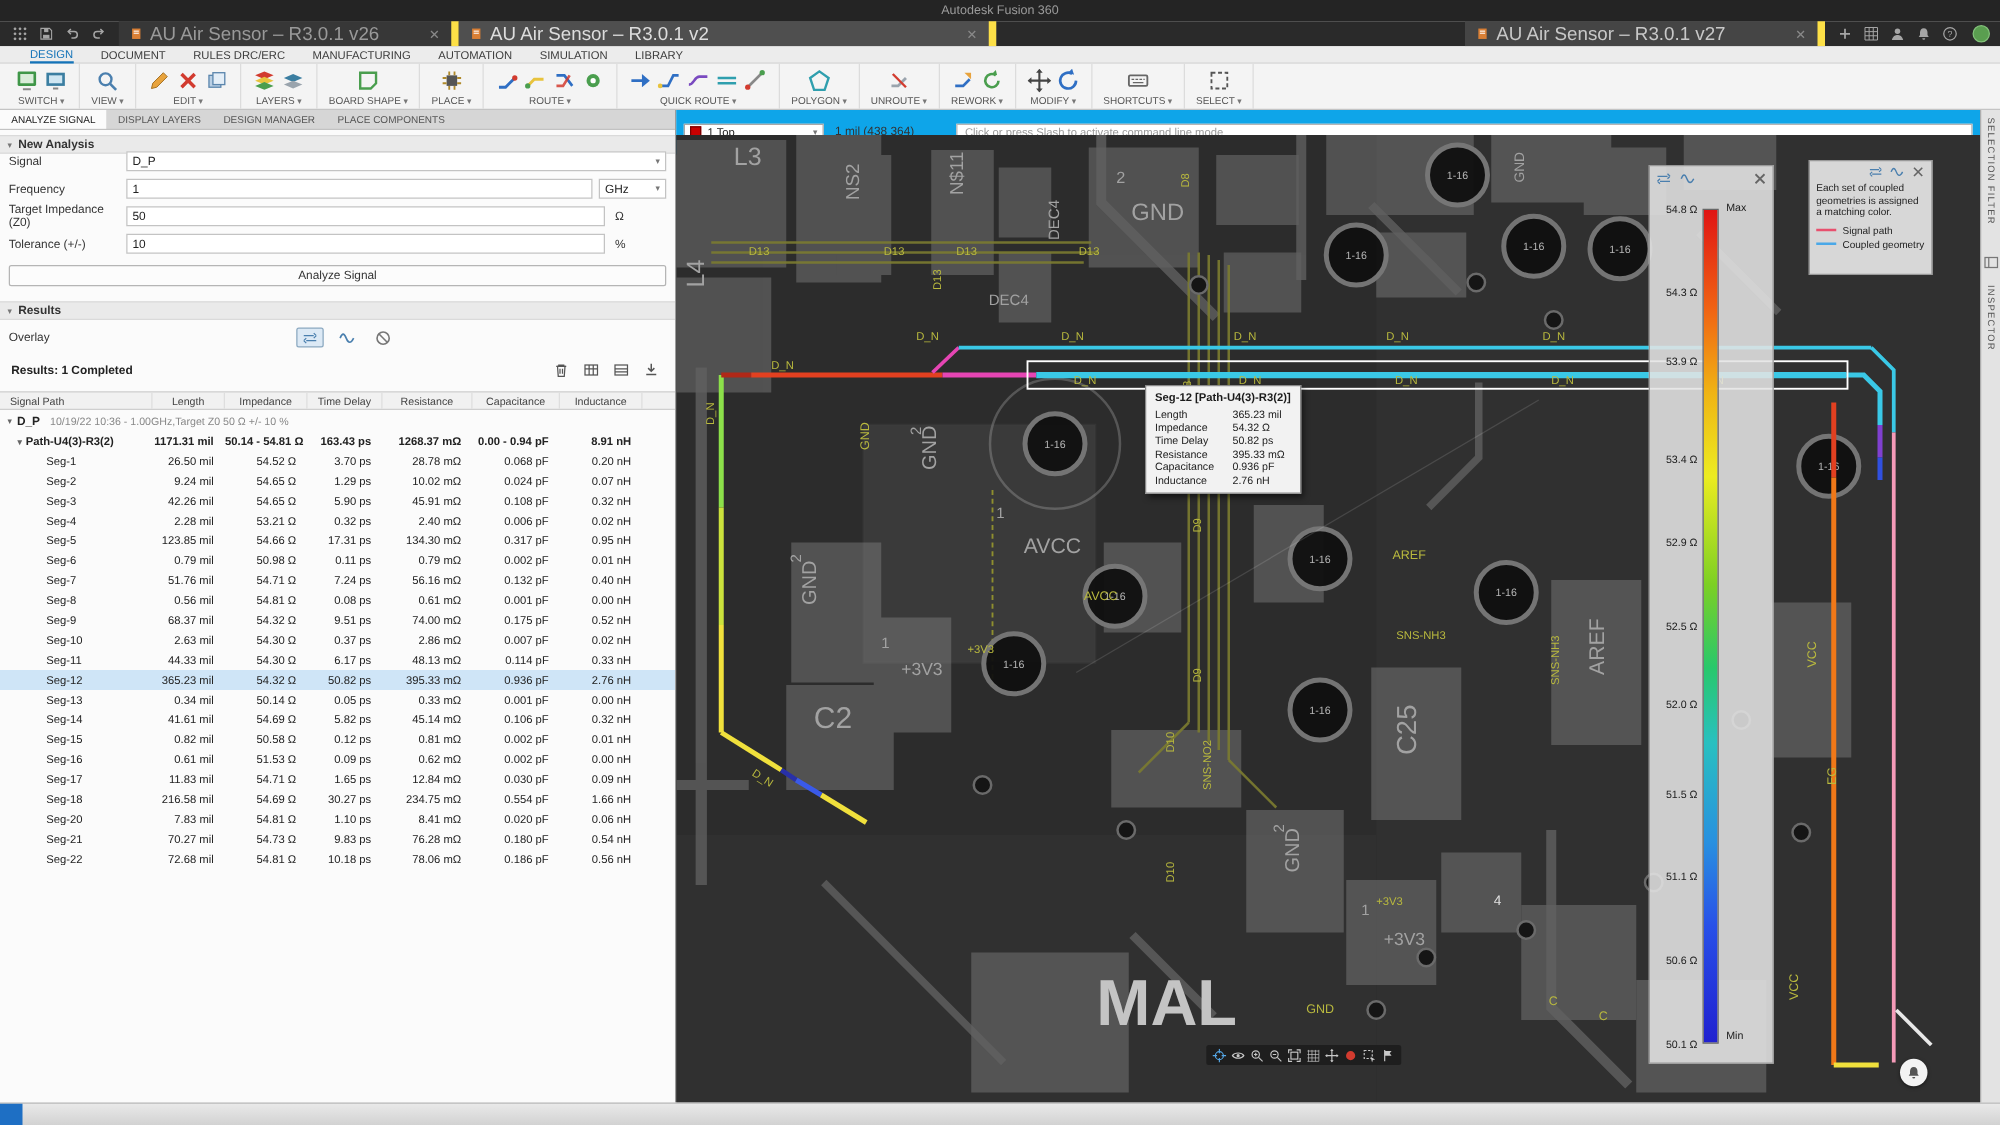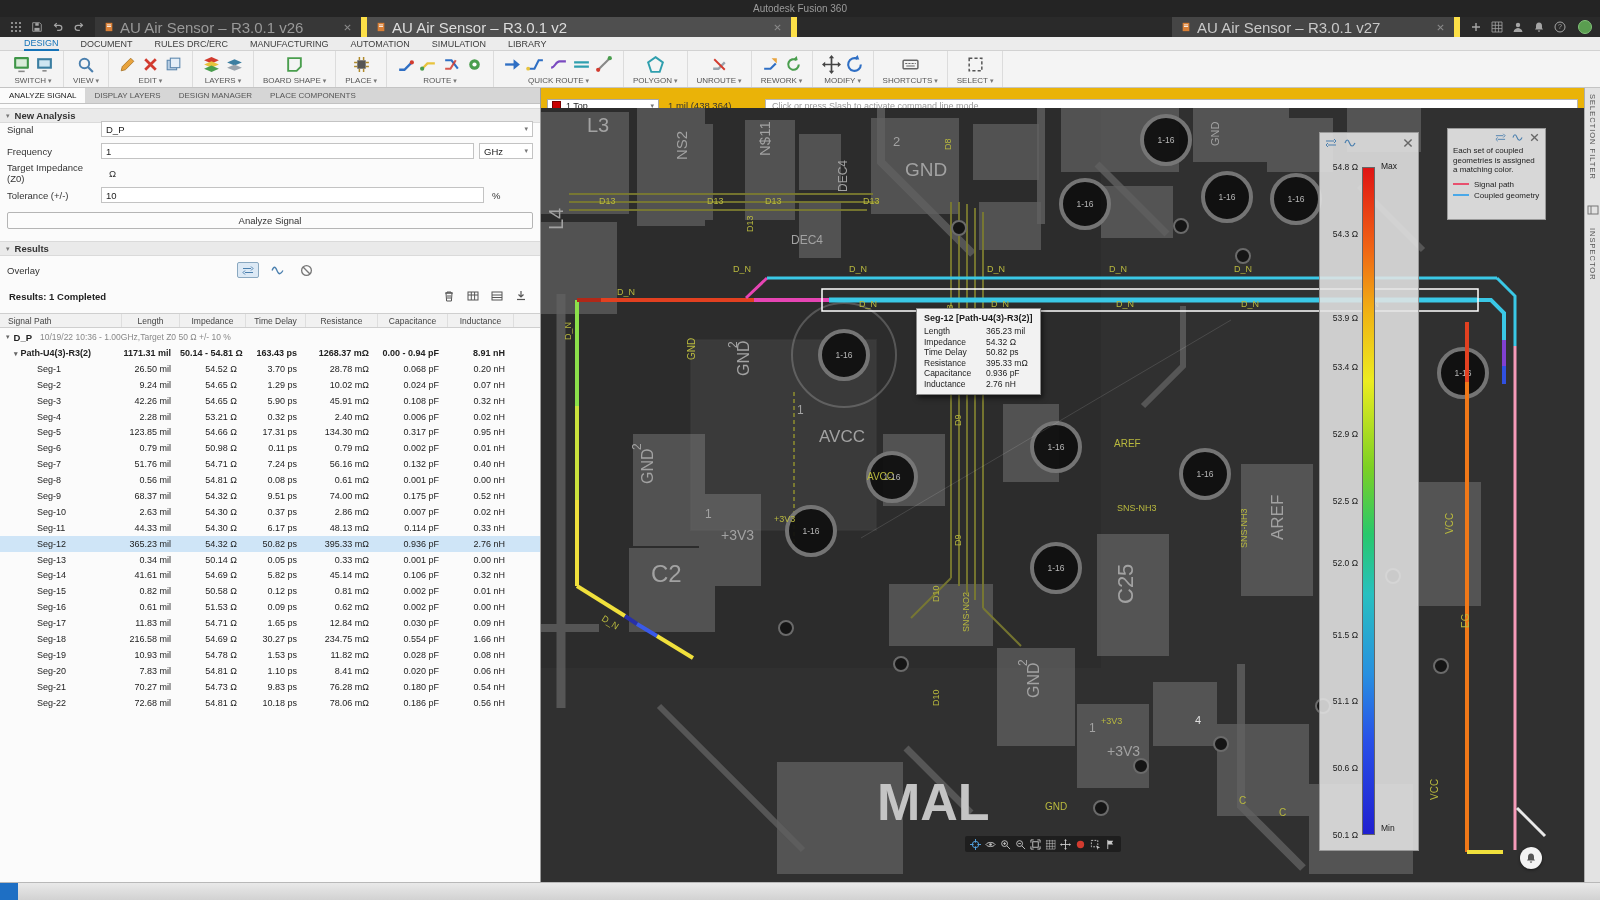--- a/index.html
+++ b/index.html
@@ -69,21 +69,21 @@
 .g-meta{font-size:8.5px;color:#888;margin-left:8px}
 .trow{height:15.9px;align-items:center;font-size:9px;color:#222;white-space:nowrap}
 .trow.selected{background:#cfe5f7}
 .cell{overflow:hidden}
 .cell.num{text-align:right;padding-right:9px}
 .trow.path-row .cell{font-weight:bold;font-size:9px}
 .name-cell{padding-left:34px}
 .path-row .name-cell{padding-left:14px}
 .name-cell .g-caret{font-size:7px;color:#666;margin-right:3px}
 
-.canvas-top{position:absolute;left:541px;top:88px;width:1043px;height:36px;background:#eab308;border-bottom:1px solid #b5b5b5;display:flex;align-items:center;gap:9px;padding:0 6px}
+.canvas-top{position:absolute;left:541px;top:88px;width:1043px;height:36px;background:#0ea5e9;border-bottom:1px solid #b5b5b5;display:flex;align-items:center;gap:9px;padding:0 6px}
 .layer-sel{width:112px;height:14px;background:#fff;border:1px solid #a8a8a8;display:flex;align-items:center;gap:5px;padding:0 4px;font-size:9px;color:#222}
 .layer-sel .layer-name{flex:1}
 .swatch{width:9px;height:9px;background:#c80000;border:1px solid #7a0000;flex:none}
 .coords{font-size:9.5px;color:#333;width:88px;flex:none}
 .cmdline{flex:1;height:14px;background:#fff;border:1px solid #b5b5b5;font-size:9px;padding:0 6px;color:#555;font-family:"Liberation Sans",sans-serif}
 .cmdline::placeholder{color:#999}
 .canvas{position:absolute;left:541px;top:108px;width:1043px;height:774px;background:#2c2c2c;overflow:hidden}
 
 .tooltip{position:absolute;left:375px;top:200px;min-width:122px;background:#f2f2f2;border:1px solid #8a8a8a;box-shadow:2px 3px 5px rgba(0,0,0,.55);padding:4px 7px 5px 7px;z-index:5}
 .tt-title{font-size:9px;font-weight:bold;color:#1a1a1a;margin-bottom:3px;white-space:nowrap}
@@ -509,20 +509,21 @@
     <div class="frow" style="top:54px">
       <span class="flabel">Frequency</span>
       <input class="fin" value="1" style="">
       <div class="sel unit">
         <span>GHz</span>
         <span class="car">▾</span>
       </div>
     </div>
     <div class="frow" style="top:76px">
       <span class="flabel">Target Impedance (Z0)</span>
+      <input class="fin" value="50" style="">
       <span class="unit-text">Ω</span>
     </div>
     <div class="frow" style="top:98px">
       <span class="flabel">Tolerance (+/-)</span>
       <input class="fin" value="10" style="">
       <span class="unit-text">%</span>
     </div>
 
     <button class="analyze-btn">Analyze Signal</button>
 
@@ -769,29 +770,20 @@
           <div class="cell num">0.09 nH</div>
         </div>
         <div class="trow tgrid seg-row">
           <div class="cell name-cell"><span class="g-caret"></span>Seg-18</div>
           <div class="cell num">216.58 mil</div>
           <div class="cell num">54.69 Ω</div>
           <div class="cell num">30.27 ps</div>
           <div class="cell num">234.75 mΩ</div>
           <div class="cell num">0.554 pF</div>
           <div class="cell num">1.66 nH</div>
-        </div>
-        <div class="trow tgrid seg-row">
-          <div class="cell name-cell"><span class="g-caret"></span>Seg-19</div>
-          <div class="cell num">10.93 mil</div>
-          <div class="cell num">54.78 Ω</div>
-          <div class="cell num">1.53 ps</div>
-          <div class="cell num">11.82 mΩ</div>
-          <div class="cell num">0.028 pF</div>
-          <div class="cell num">0.08 nH</div>
         </div>
         <div class="trow tgrid seg-row">
           <div class="cell name-cell"><span class="g-caret"></span>Seg-20</div>
           <div class="cell num">7.83 mil</div>
           <div class="cell num">54.81 Ω</div>
           <div class="cell num">1.10 ps</div>
           <div class="cell num">8.41 mΩ</div>
           <div class="cell num">0.020 pF</div>
           <div class="cell num">0.06 nH</div>
         </div>
@@ -1078,21 +1070,21 @@
           <span class="icon lp-close">
             <svg viewBox="0 0 10 10">
               <path d="M2 2l6 6M8 2l-6 6" stroke="currentColor" stroke-width="1.2"></path>
             </svg>
           </span>
         </div>
       <div class="lbar"></div>
       <div>
           <span class="ltick" style="top: 29px;">54.8 Ω</span>
           <span class="ltick" style="top: 95.8px;">54.3 Ω</span>
-          <span class="ltick" style="top: 180px;">53.9 Ω</span>
+          <span class="ltick" style="top: 151px;">53.9 Ω</span>
           <span class="ltick" style="top: 229.4px;">53.4 Ω</span>
           <span class="ltick" style="top: 296.2px;">52.9 Ω</span>
           <span class="ltick" style="top: 363px;">52.5 Ω</span>
           <span class="ltick" style="top: 425px;">52.0 Ω</span>
           <span class="ltick" style="top: 496.6px;">51.5 Ω</span>
           <span class="ltick" style="top: 563.4px;">51.1 Ω</span>
           <span class="ltick" style="top: 630.2px;">50.6 Ω</span>
           <span class="ltick" style="top: 697px;">50.1 Ω</span>
         </div>
       <span class="lmax">Max</span>

